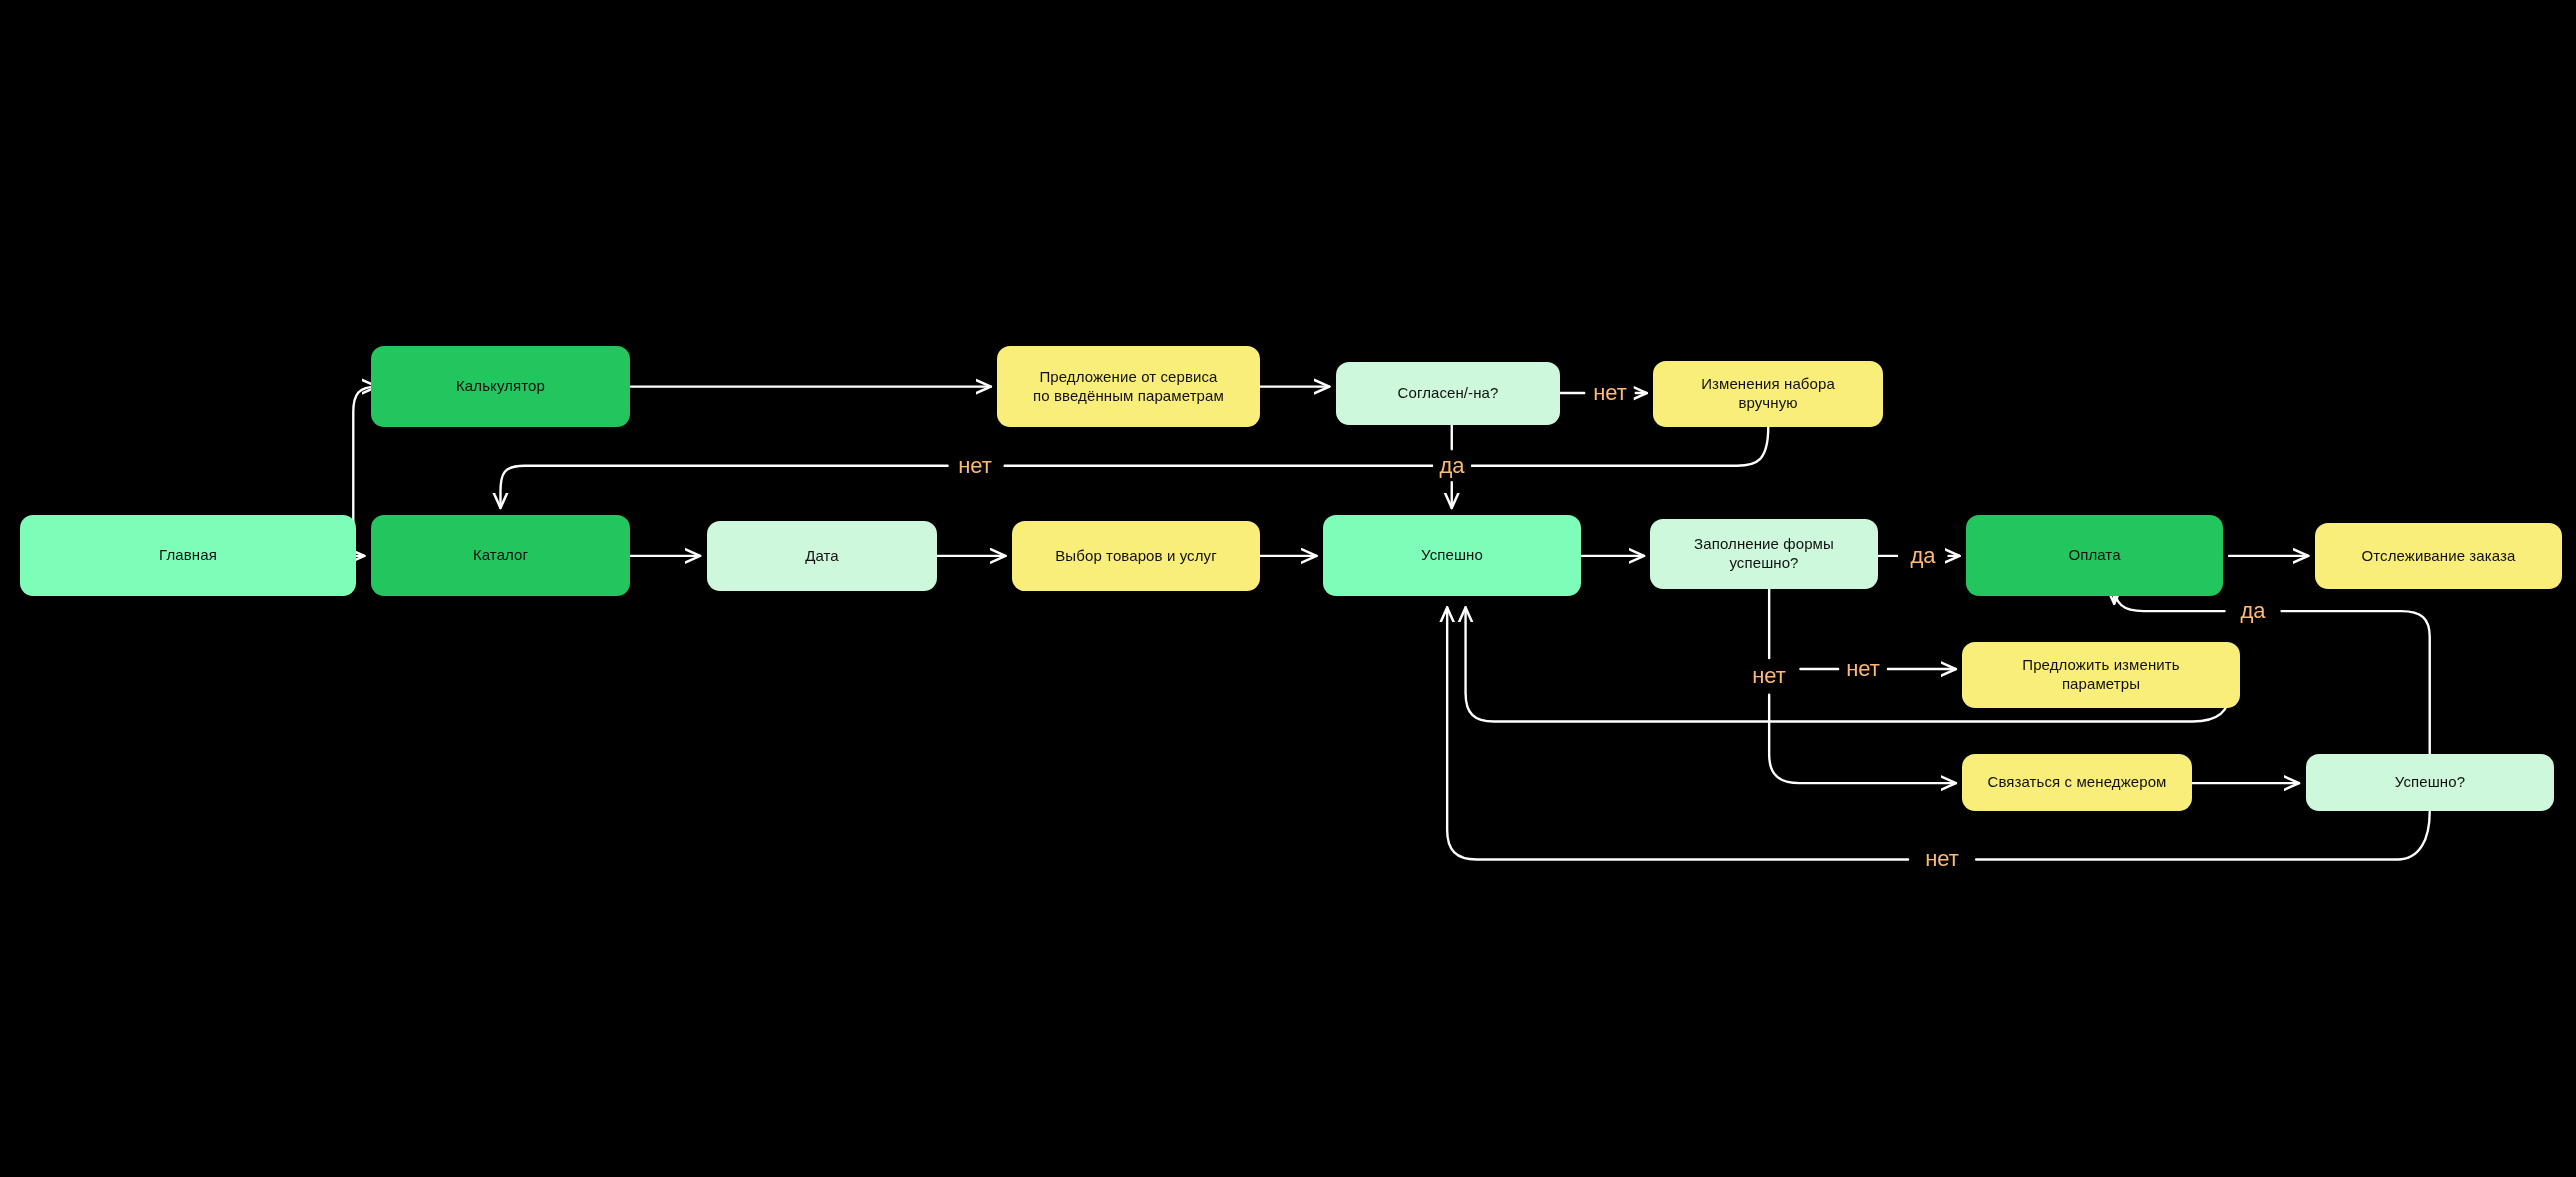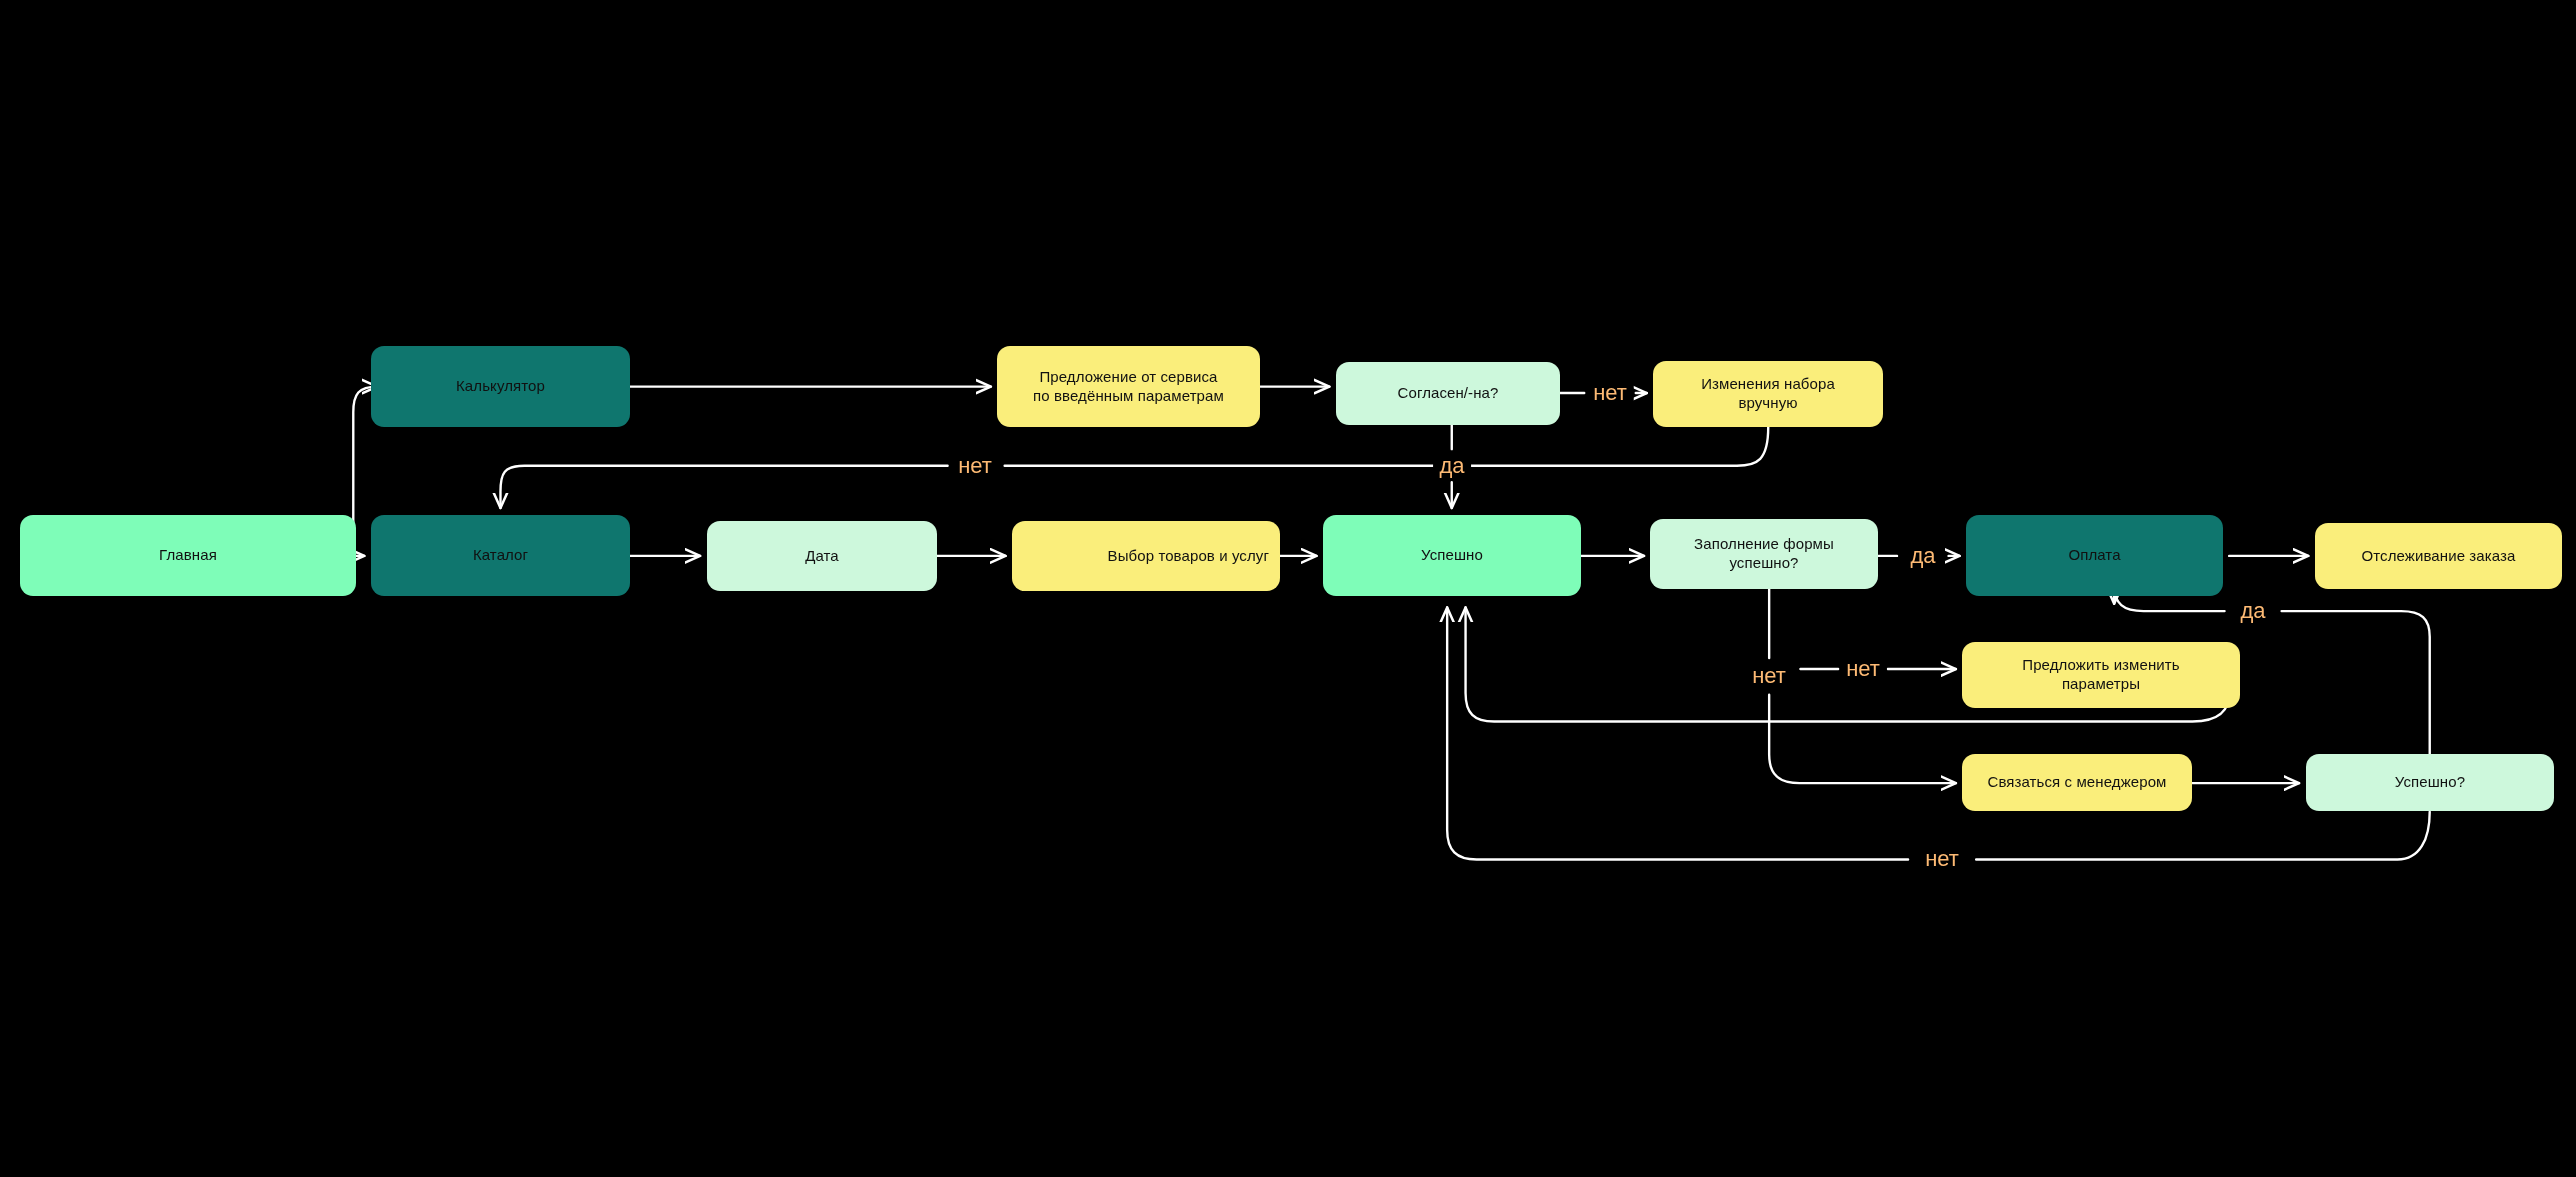--- a/index.html
+++ b/index.html
@@ -32,21 +32,21 @@
     justify-content: center;
     text-align: center;
     border-radius: 13px;
     color: #111111;
     font-size: 15px;
     line-height: 1.25;
     padding: 3.7px 11px;
     letter-spacing: 0.1px;
   }
   .node.green   { background: #7EFDB8; }
-  .node.purple  { background: #0f766e; align-items: center; }
+  .node.purple  { background: #22c55e; align-items: center; }
   .node.yellow  { background: #FAEE7B; }
   .node.mint    { background: #CDF8DC; }
 
   .edge-label {
     position: absolute;
     color: #fdba74;
     font-size: 22px;
     line-height: 1;
     transform: translate(-50%, -50%);
     white-space: nowrap;
@@ -121,21 +121,21 @@
     </div>
   <div class="node purple" style="left:371px; top:515px; width:259px; height:81px;">
       <span>Каталог</span>
     </div>
   <div class="node mint" style="left:707px; top:521px; width:230px; height:70px;">
       <span>Дата</span>
     </div>
   <div class="node yellow" style="left:997px;top:346px; width:263px; height:81px;">
       <span class="ml">Предложение от сервиса<br>по введённым параметрам</span>
     </div>
-  <div class="node yellow" style="left:1012px;top:521px; width:268px; height:70px;justify-content:flex-end;">
+  <div class="node yellow" style="left:1012px;top:521px; width:248px; height:70px;">
       <span>Выбор товаров и услуг</span>
     </div>
   <div class="node mint" style="left:1336px;top:362px; width:224px; height:63px;">
       <span>Согласен/-на?</span>
     </div>
   <div class="node green" style="left:1323px;top:515px; width:258px; height:81px;">
       <span>Успешно</span>
     </div>
   <div class="node yellow" style="left:1653px;top:361px; width:230px; height:66px;">
       <span class="ml">Изменения набора<br>вручную</span>

